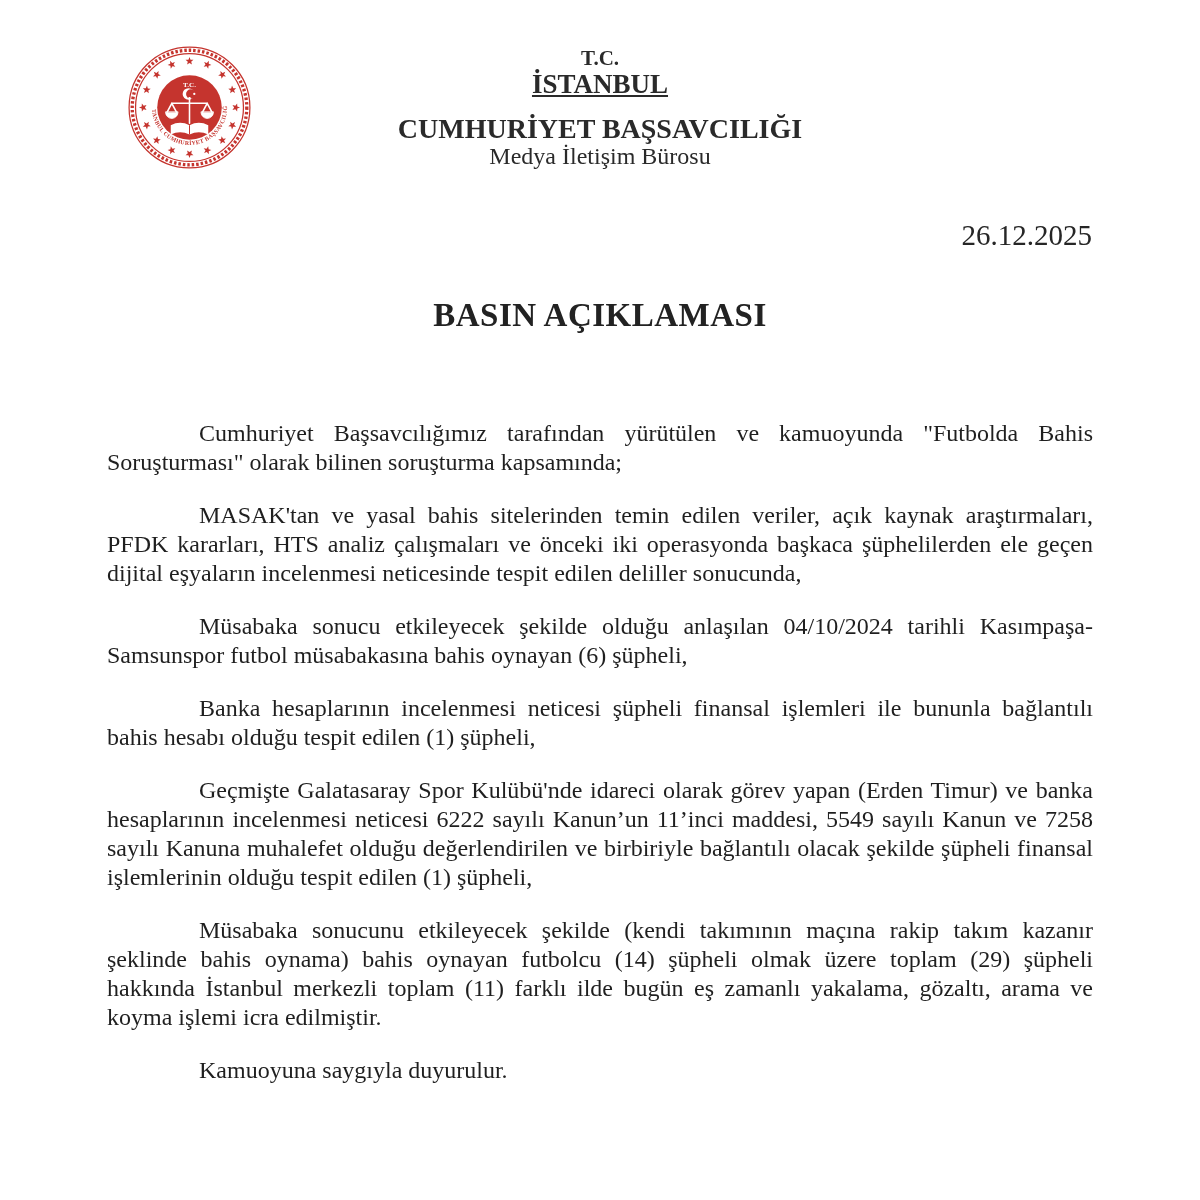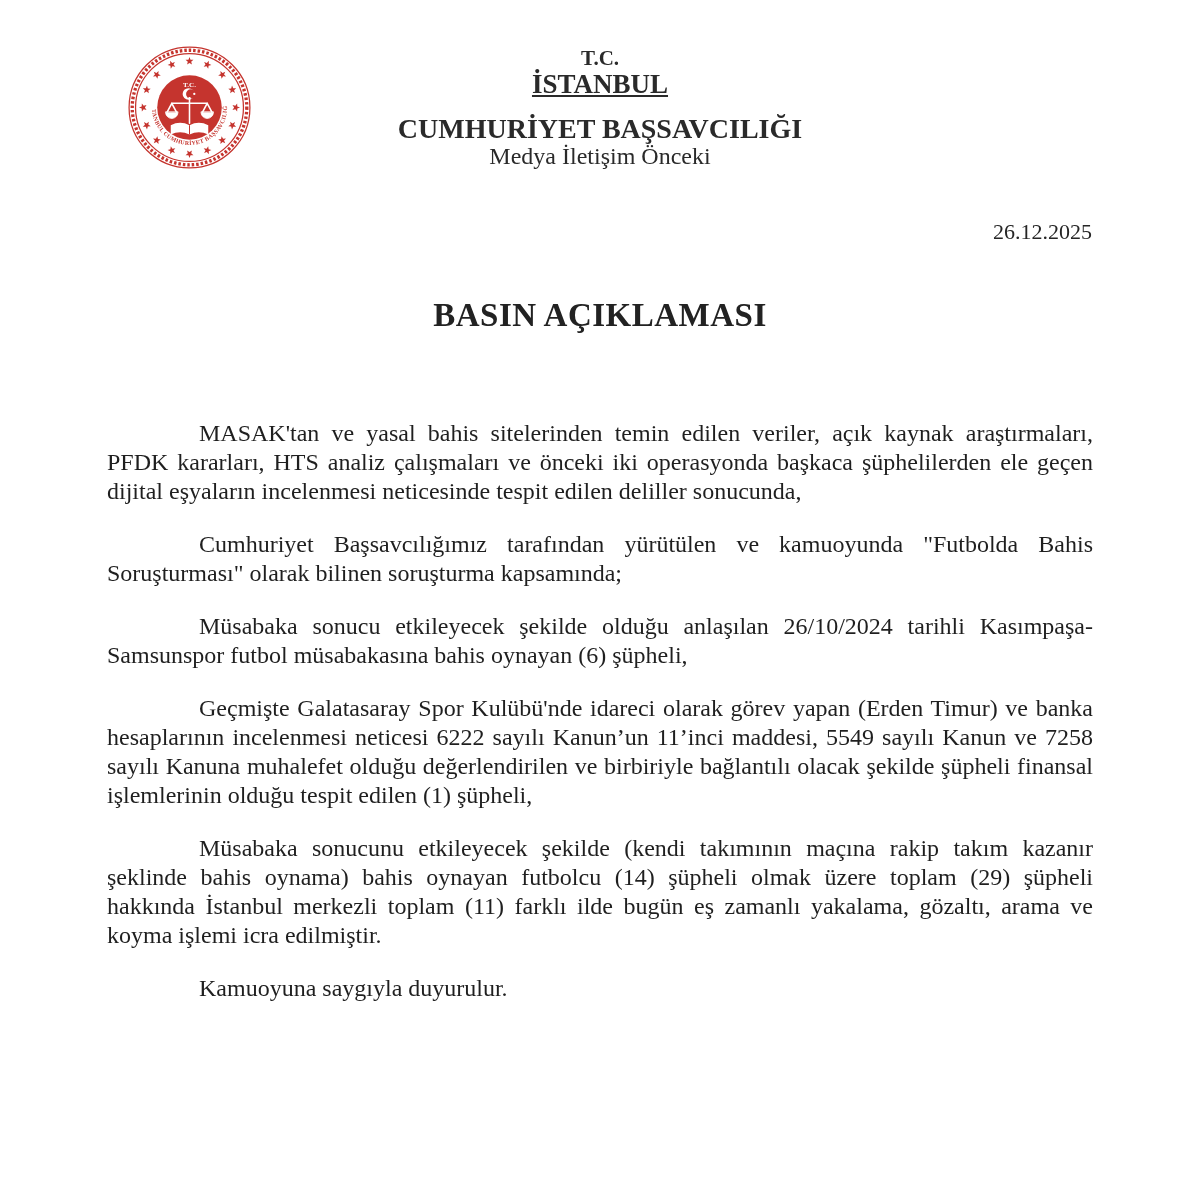--- a/index.html
+++ b/index.html
@@ -9,21 +9,21 @@
     font-family:"Liberation Serif","DejaVu Serif",serif;color:#1e1e1e;
   }
   
   .seal{position:absolute;left:127px;top:45px;width:125px;height:125px;}
   .header-block{position:absolute;left:0;right:0;top:46px;text-align:center;color:#2a2a2a;}
   .h-tc{font-size:21px;line-height:24px;font-weight:bold;}
   .h-city{font-size:27px;line-height:28px;font-weight:bold;text-decoration:underline;}
   .h-office{font-size:28px;line-height:29px;font-weight:bold;margin-top:16px;}
   .h-bureau{font-size:24px;line-height:27px;font-weight:normal;}
   
-  .doc-date{position:absolute;top:219px;right:108px;font-size:22px;color:#262626;}
+  .doc-date{position:absolute;top:219px;right:108px;font-size:29px;color:#262626;}
   .doc-title{position:absolute;left:0;right:0;top:297px;text-align:center;
              font-size:33px;font-weight:bold;letter-spacing:.5px;color:#222;}
   
   .doc-body{position:absolute;left:107px;top:419px;width:986px;
             font-size:24px;line-height:29px;text-align:justify;color:#1f1f1f;}
   .doc-body p{margin:0 0 24px 0;text-indent:92px;}
   .doc-body p:last-child{margin-bottom:8px;}
 </style>
 </head>
 <body>
@@ -85,29 +85,30 @@
     <g>
       <path d="M42,77 Q51,72.5 60,77 Q69,72.5 78,77 L78,86 Q69,81.5 60,86 Q51,81.5 42,86 Z" fill="#ffffff"></path>
       <path d="M60,77 V86" stroke="#c5342e" stroke-width="1"></path>
     </g>
   </svg>
 
   <div class="header-block">
     <div class="h-tc">T.C.</div>
     <div class="h-city">İSTANBUL</div>
     <div class="h-office">CUMHURİYET BAŞSAVCILIĞI</div>
-    <div class="h-bureau">Medya İletişim Önceki</div>
+    <div class="h-bureau">Medya İletişim Bürosu</div>
   </div>
 
   <div class="doc-date">26.12.2025</div>
 
   <div class="doc-title">BASIN AÇIKLAMASI</div>
 
   <div class="doc-body">
+    <p>Cumhuriyet Başsavcılığımız tarafından yürütülen ve kamuoyunda "Futbolda Bahis Soruşturması" olarak bilinen soruşturma kapsamında;</p>
     <p>MASAK'tan ve yasal bahis sitelerinden temin edilen veriler, açık kaynak araştırmaları, PFDK kararları, HTS analiz çalışmaları ve önceki iki operasyonda başkaca şüphelilerden ele geçen dijital eşyaların incelenmesi neticesinde tespit edilen deliller sonucunda,</p>
-    <p>Cumhuriyet Başsavcılığımız tarafından yürütülen ve kamuoyunda "Futbolda Bahis Soruşturması" olarak bilinen soruşturma kapsamında;</p>
-    <p>Müsabaka sonucu etkileyecek şekilde olduğu anlaşılan 26/10/2024 tarihli Kasımpaşa-Samsunspor futbol müsabakasına bahis oynayan (6) şüpheli,</p>
+    <p>Müsabaka sonucu etkileyecek şekilde olduğu anlaşılan 04/10/2024 tarihli Kasımpaşa-Samsunspor futbol müsabakasına bahis oynayan (6) şüpheli,</p>
+    <p>Banka hesaplarının incelenmesi neticesi şüpheli finansal işlemleri ile bununla bağlantılı bahis hesabı olduğu tespit edilen (1) şüpheli,</p>
     <p>Geçmişte Galatasaray Spor Kulübü'nde idareci olarak görev yapan (Erden Timur) ve banka hesaplarının incelenmesi neticesi 6222 sayılı Kanun’un 11’inci maddesi, 5549 sayılı Kanun ve 7258 sayılı Kanuna muhalefet olduğu değerlendirilen ve birbiriyle bağlantılı olacak şekilde şüpheli finansal işlemlerinin olduğu tespit edilen (1) şüpheli,</p>
     <p>Müsabaka sonucunu etkileyecek şekilde (kendi takımının maçına rakip takım kazanır şeklinde bahis oynama) bahis oynayan futbolcu (14) şüpheli olmak üzere toplam (29) şüpheli hakkında İstanbul merkezli toplam (11) farklı ilde bugün eş zamanlı yakalama, gözaltı, arama ve koyma işlemi icra edilmiştir.</p>
     <p>Kamuoyuna saygıyla duyurulur.</p>
   </div>
 
 </div>
 
 </body></html>

